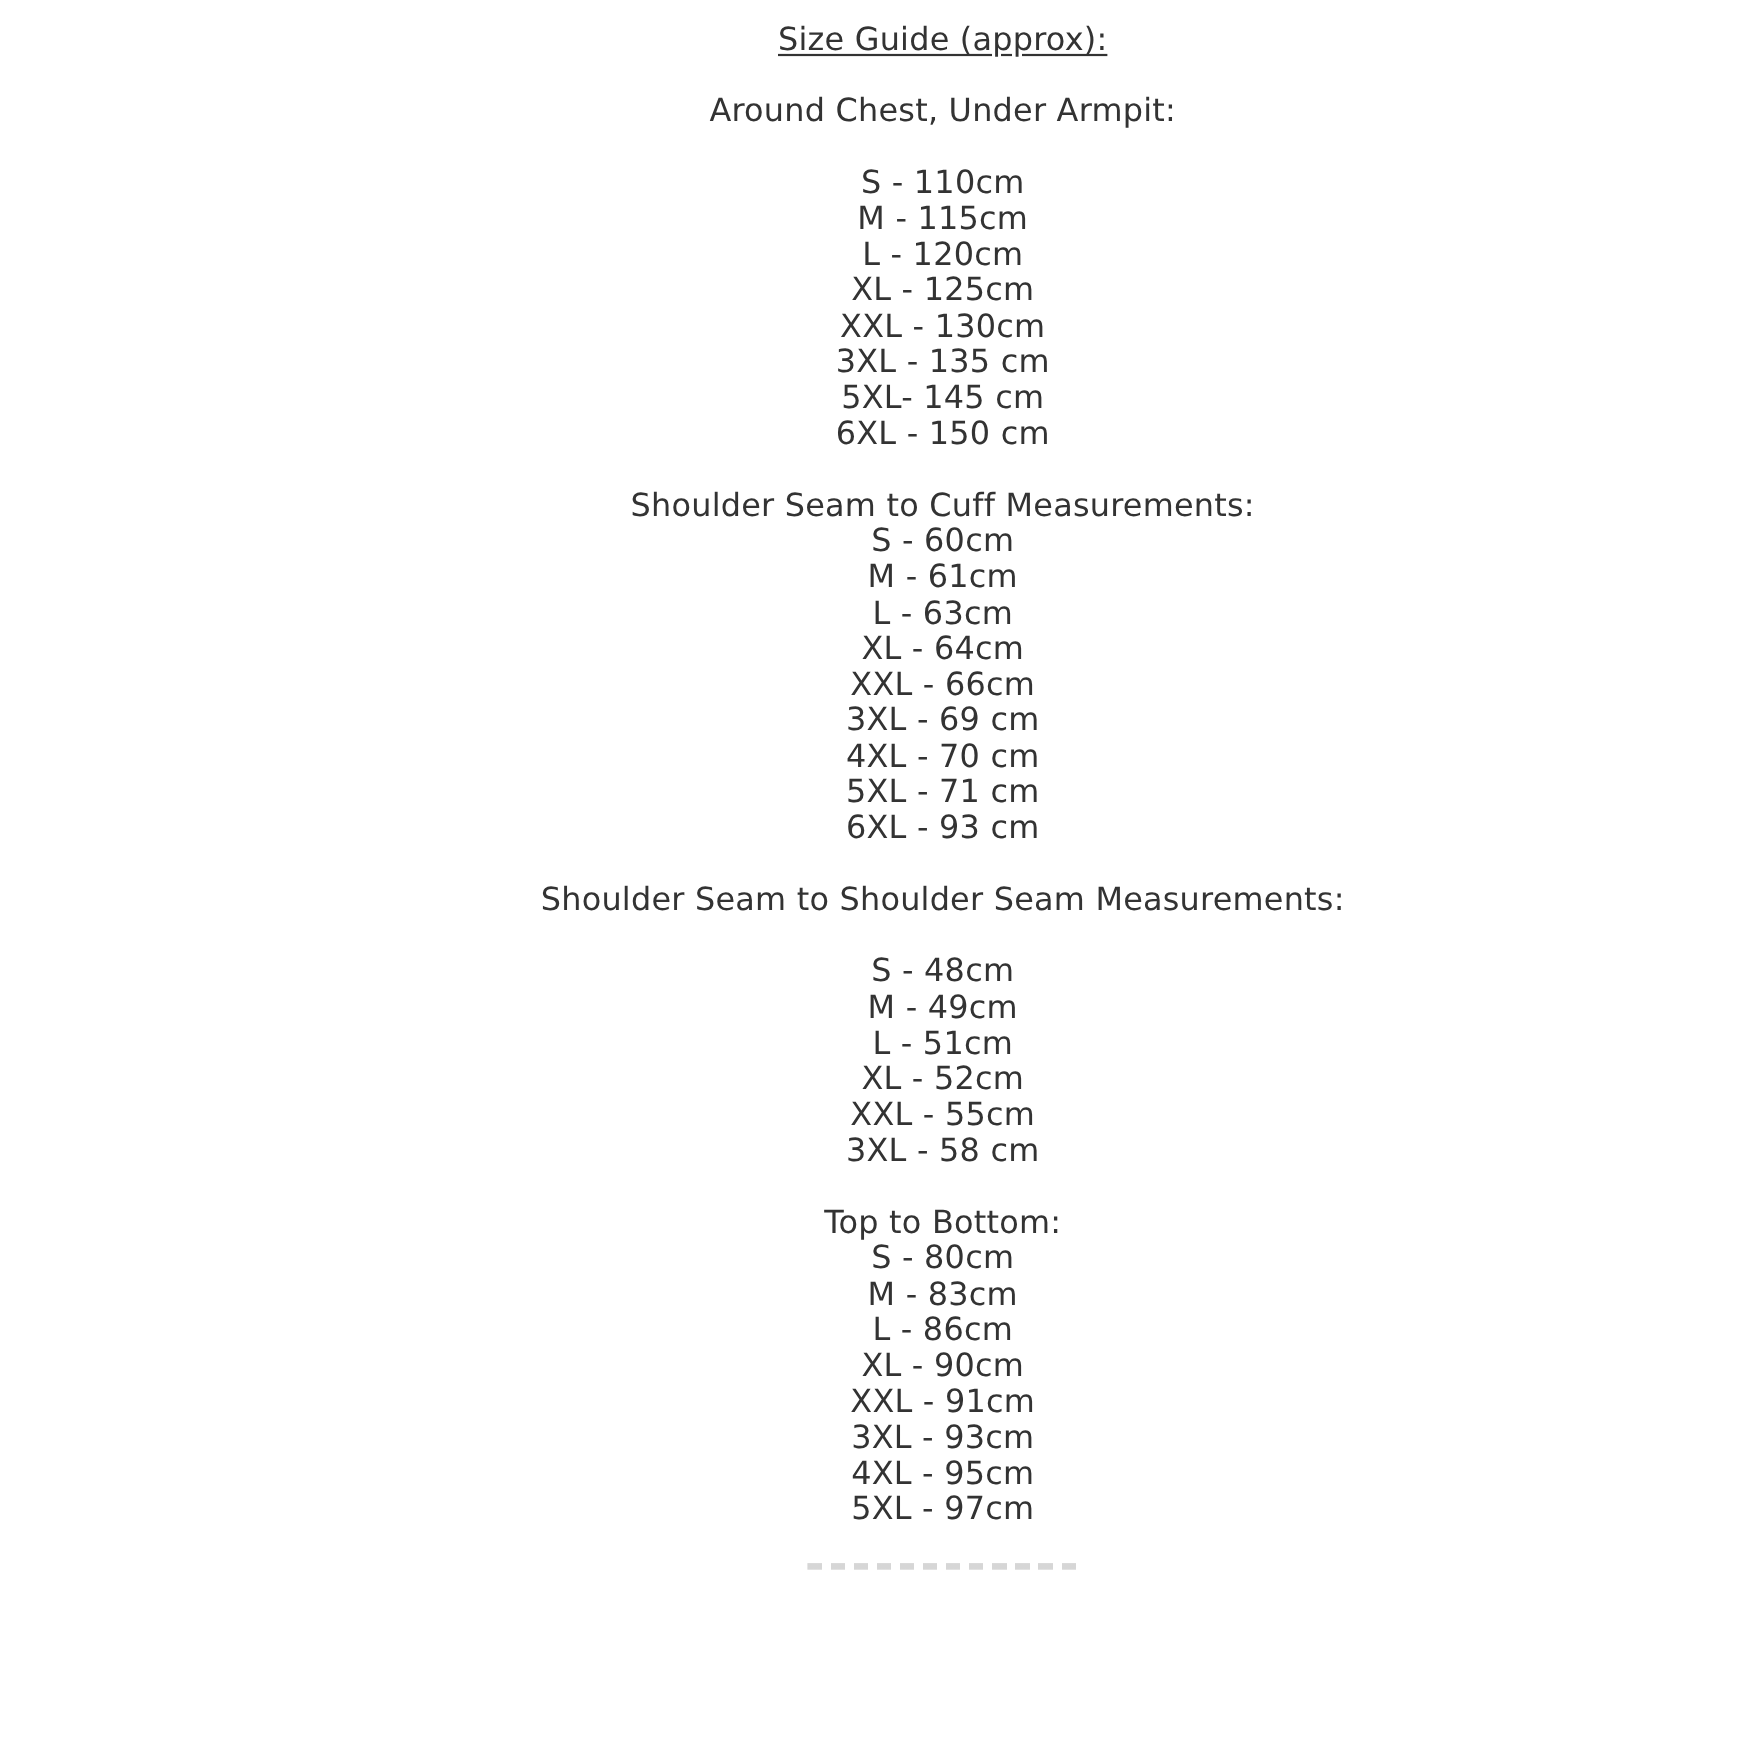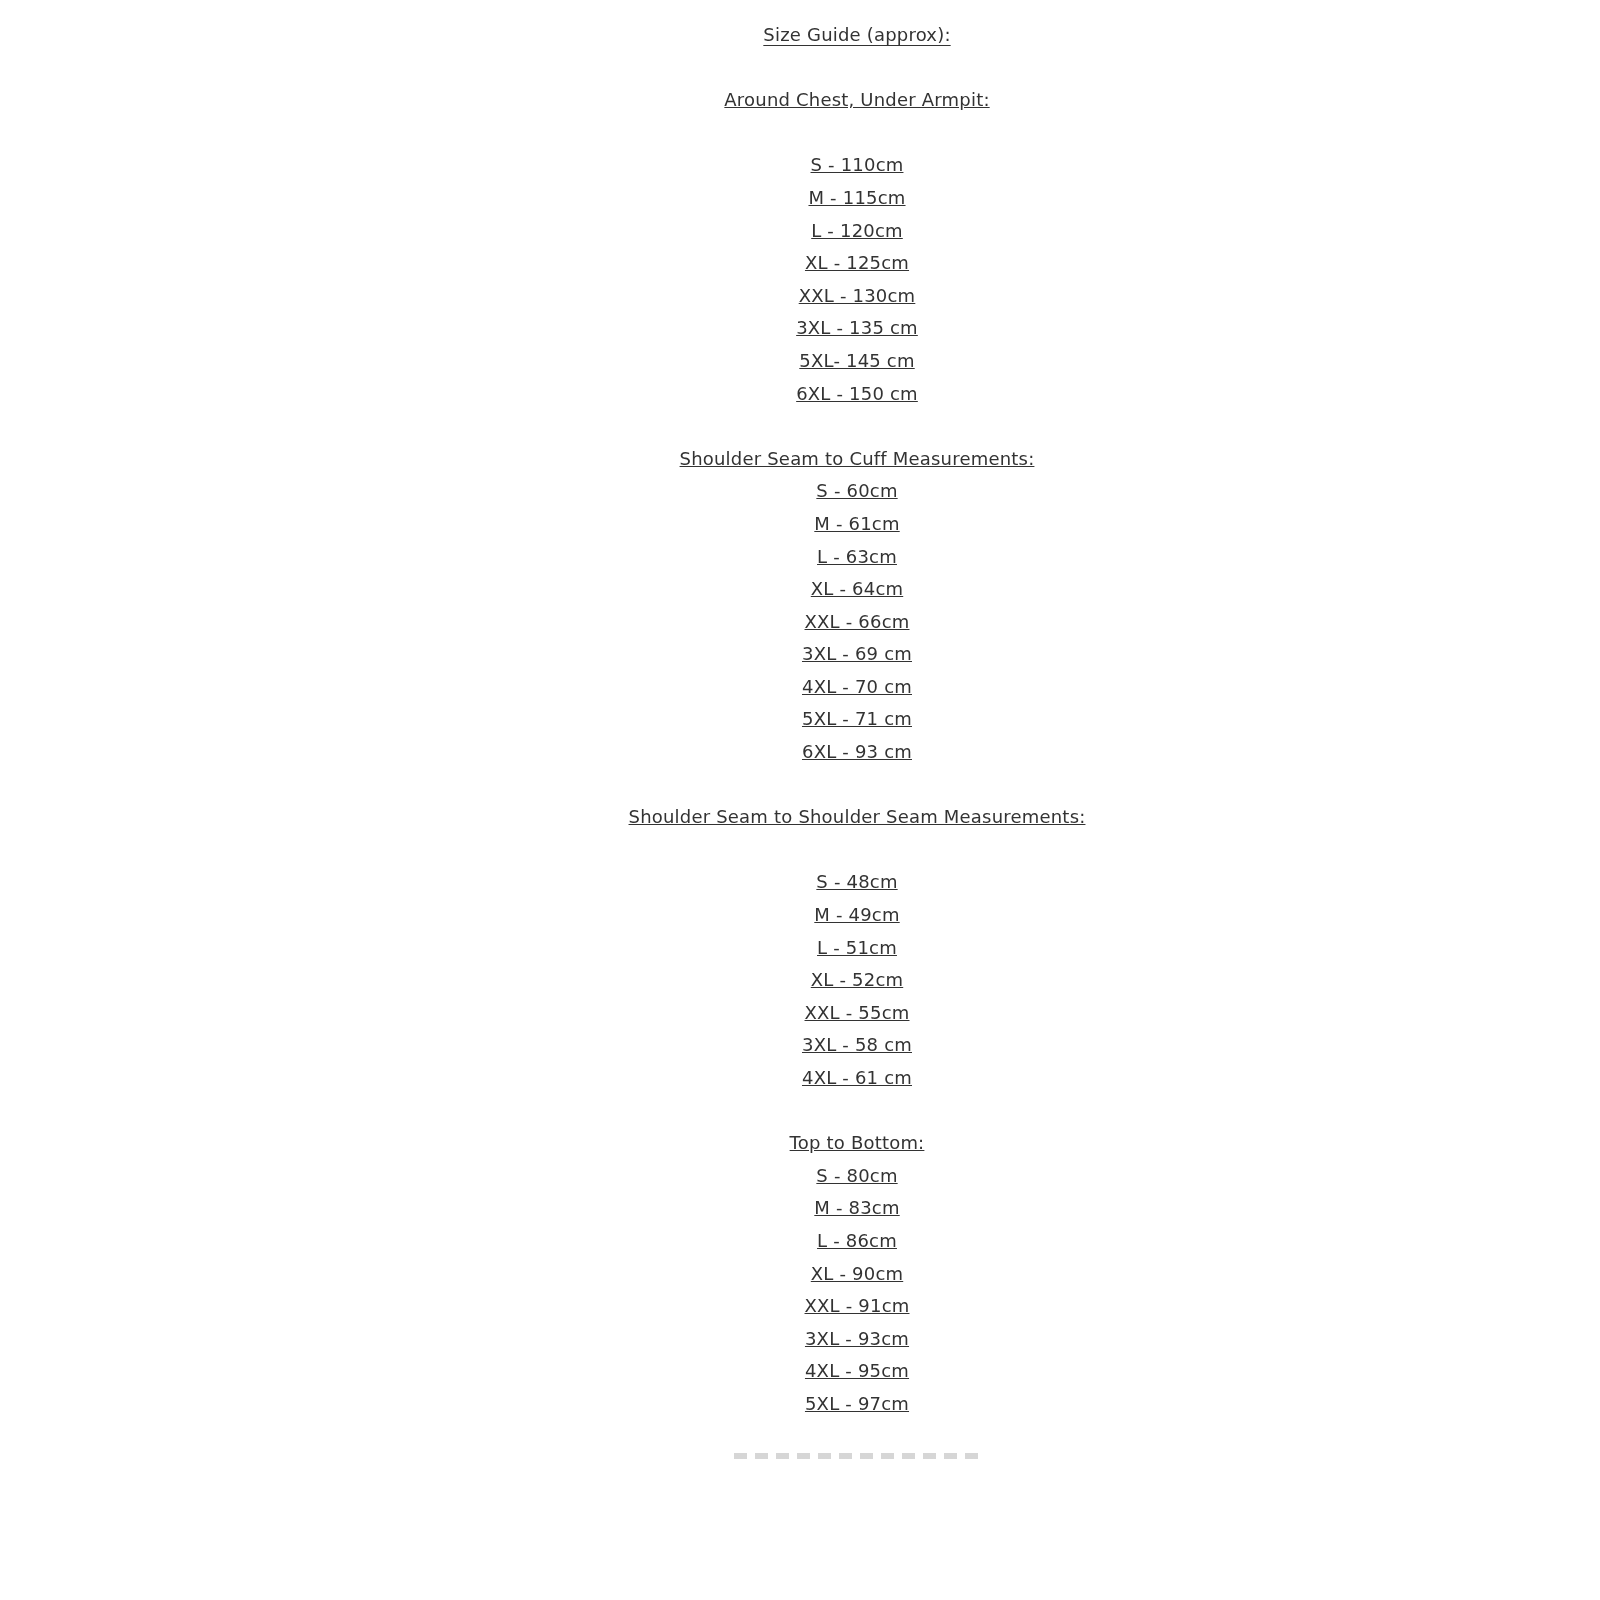--- a/index.html
+++ b/index.html
@@ -14,28 +14,27 @@
     font-family: "DejaVu Sans", "Liberation Sans", sans-serif;
     color: #333333;
   }
   .doc {
     box-sizing: border-box;
     width: 1600px;
     height: 1600px;
     padding-top: 19px;
     padding-left: 114px; 
     text-align: center;
-    font-size: 18px;
+    font-size: 29px;
     line-height: 32.6px;
     letter-spacing: 0.2px;
   }
   .line {
     height: 32.6px;
     white-space: pre;
-    text-decoration: underline;
   }
   .gap {
     height: 32.6px;
   }
   .title {
     text-decoration: underline;
     text-underline-offset: 4px;
   }
   
   .cutoff {
@@ -83,21 +82,20 @@
   <div class="gap"></div>
 
   <div class="line">Shoulder Seam to Shoulder Seam Measurements:</div>
   <div class="gap"></div>
   <div class="line">S - 48cm</div>
   <div class="line">M - 49cm</div>
   <div class="line">L - 51cm</div>
   <div class="line">XL - 52cm</div>
   <div class="line">XXL - 55cm</div>
   <div class="line">3XL - 58 cm</div>
-  <div class="line">4XL - 61 cm</div>
   <div class="gap"></div>
 
   <div class="line">Top to Bottom:</div>
   <div class="line">S - 80cm</div>
   <div class="line">M - 83cm</div>
   <div class="line">L - 86cm</div>
   <div class="line">XL - 90cm</div>
   <div class="line">XXL - 91cm</div>
   <div class="line">3XL - 93cm</div>
   <div class="line">4XL - 95cm</div>

